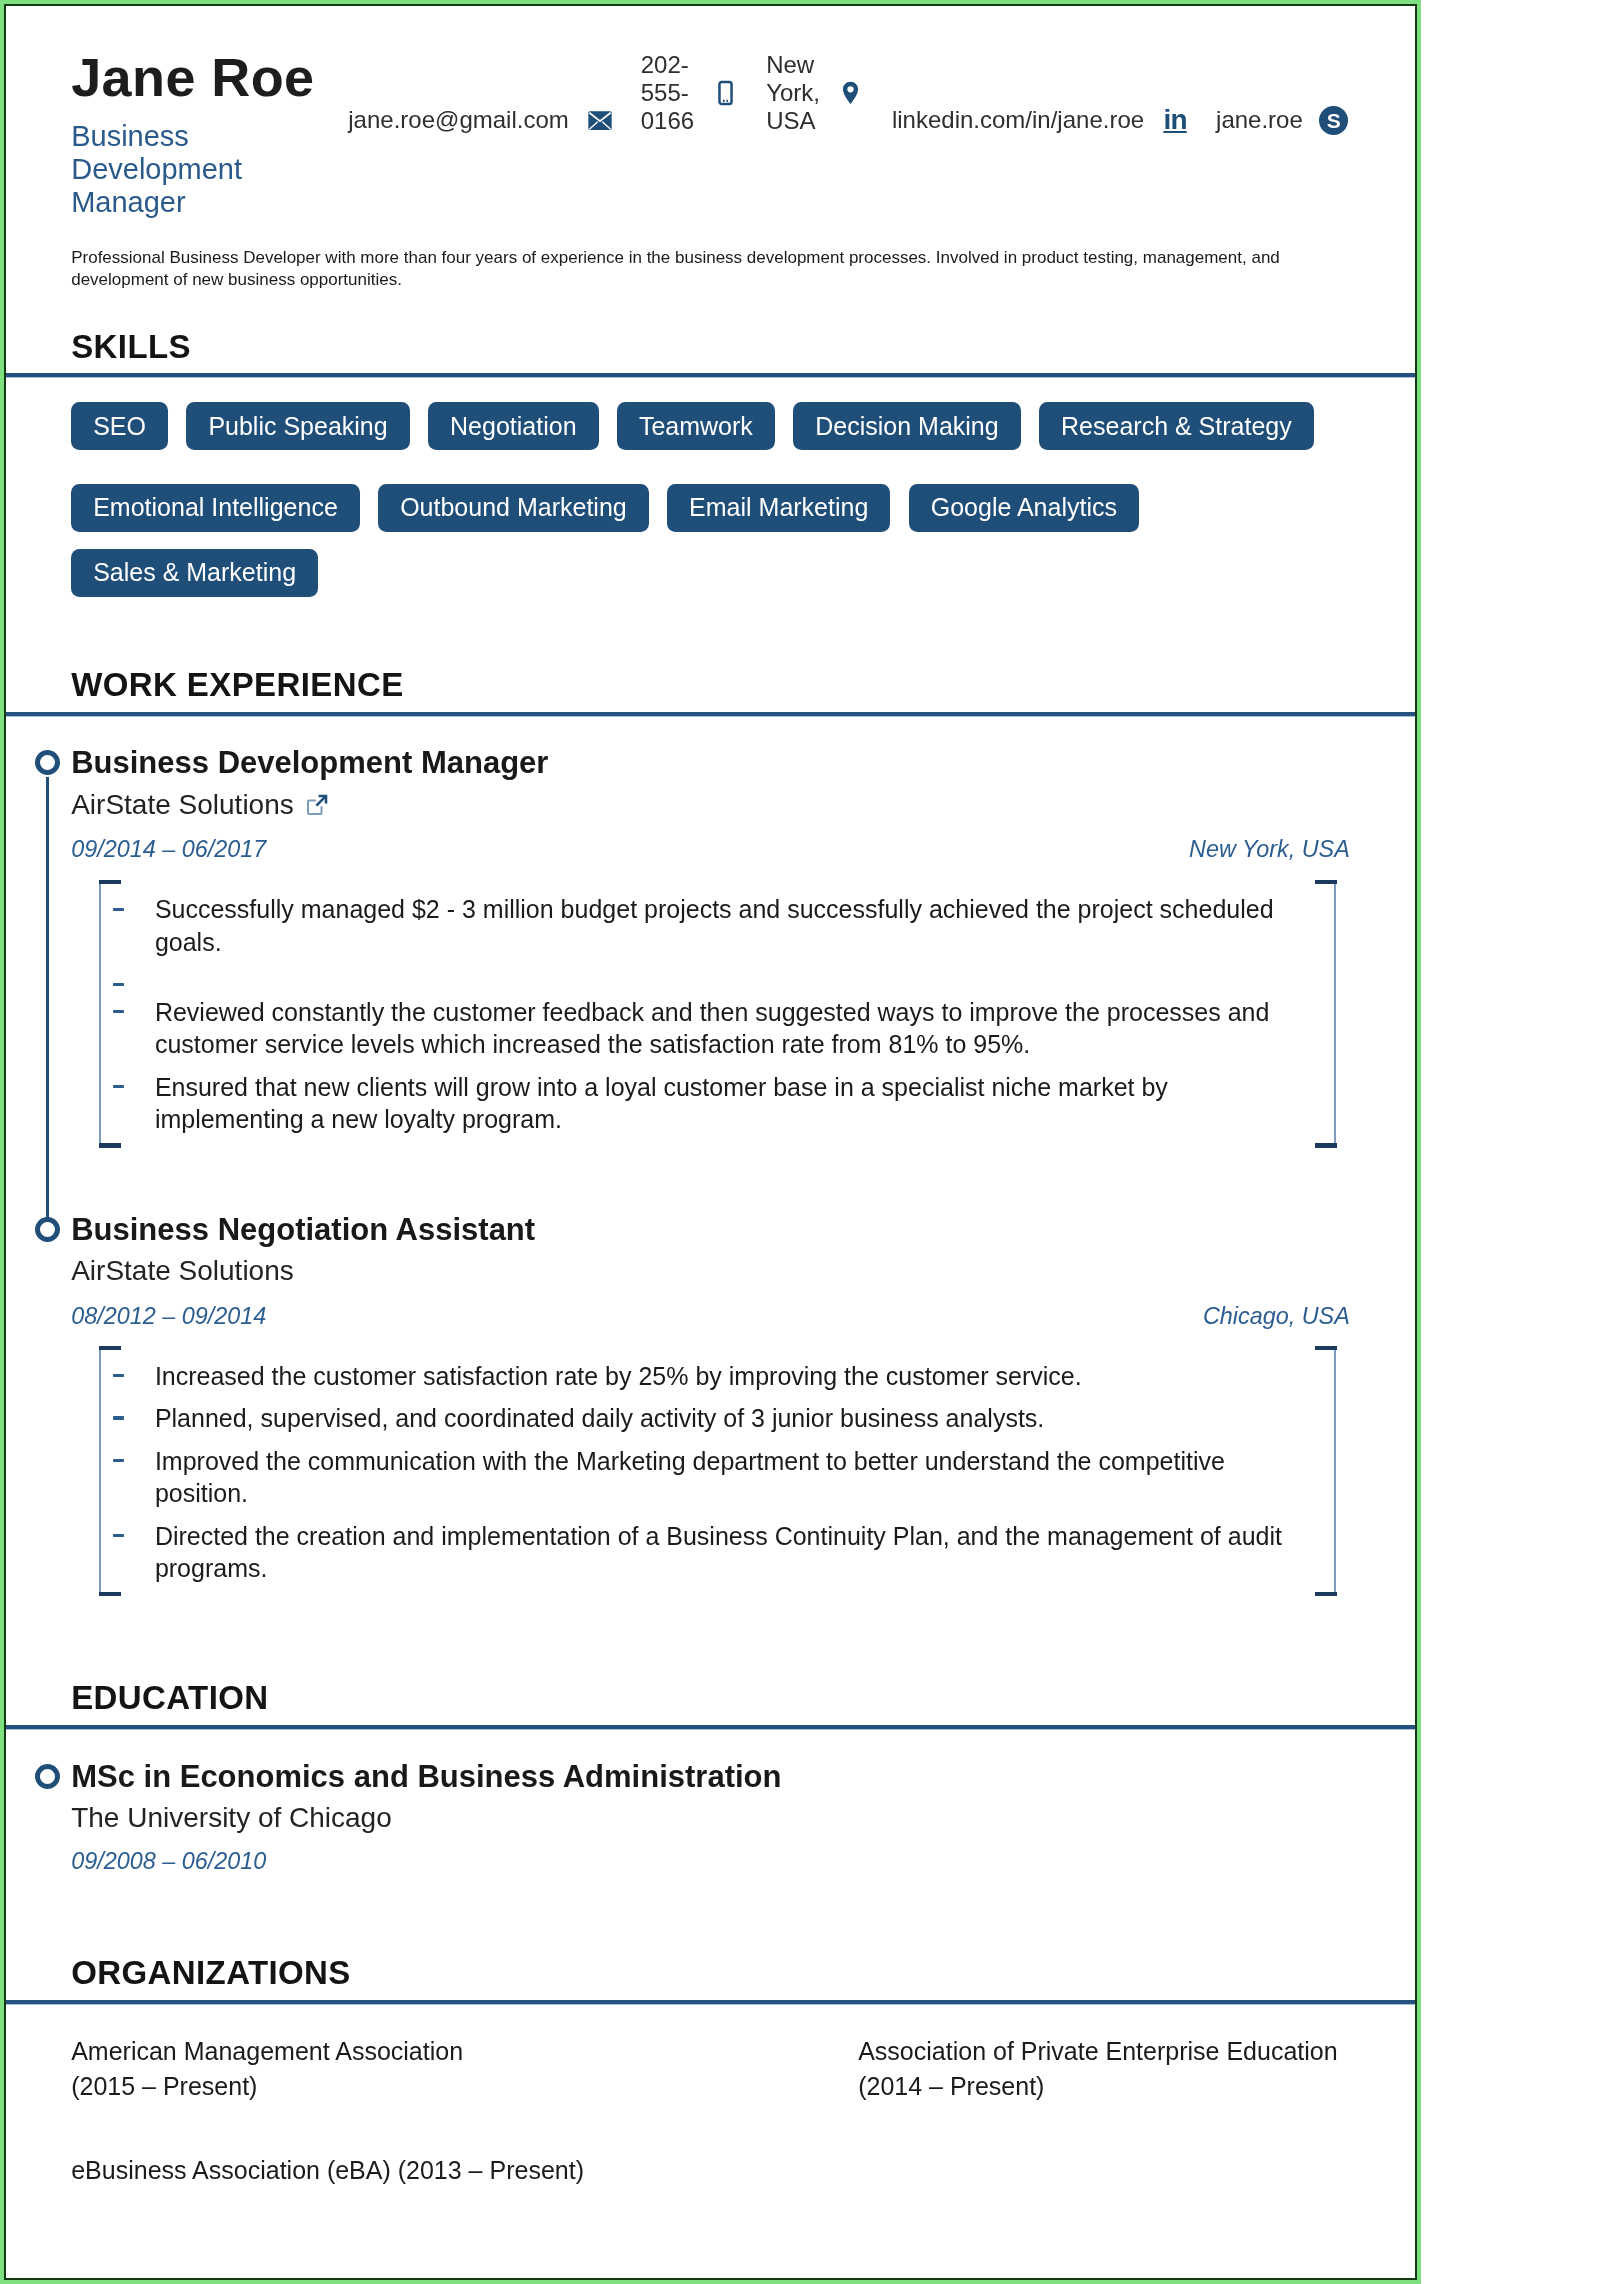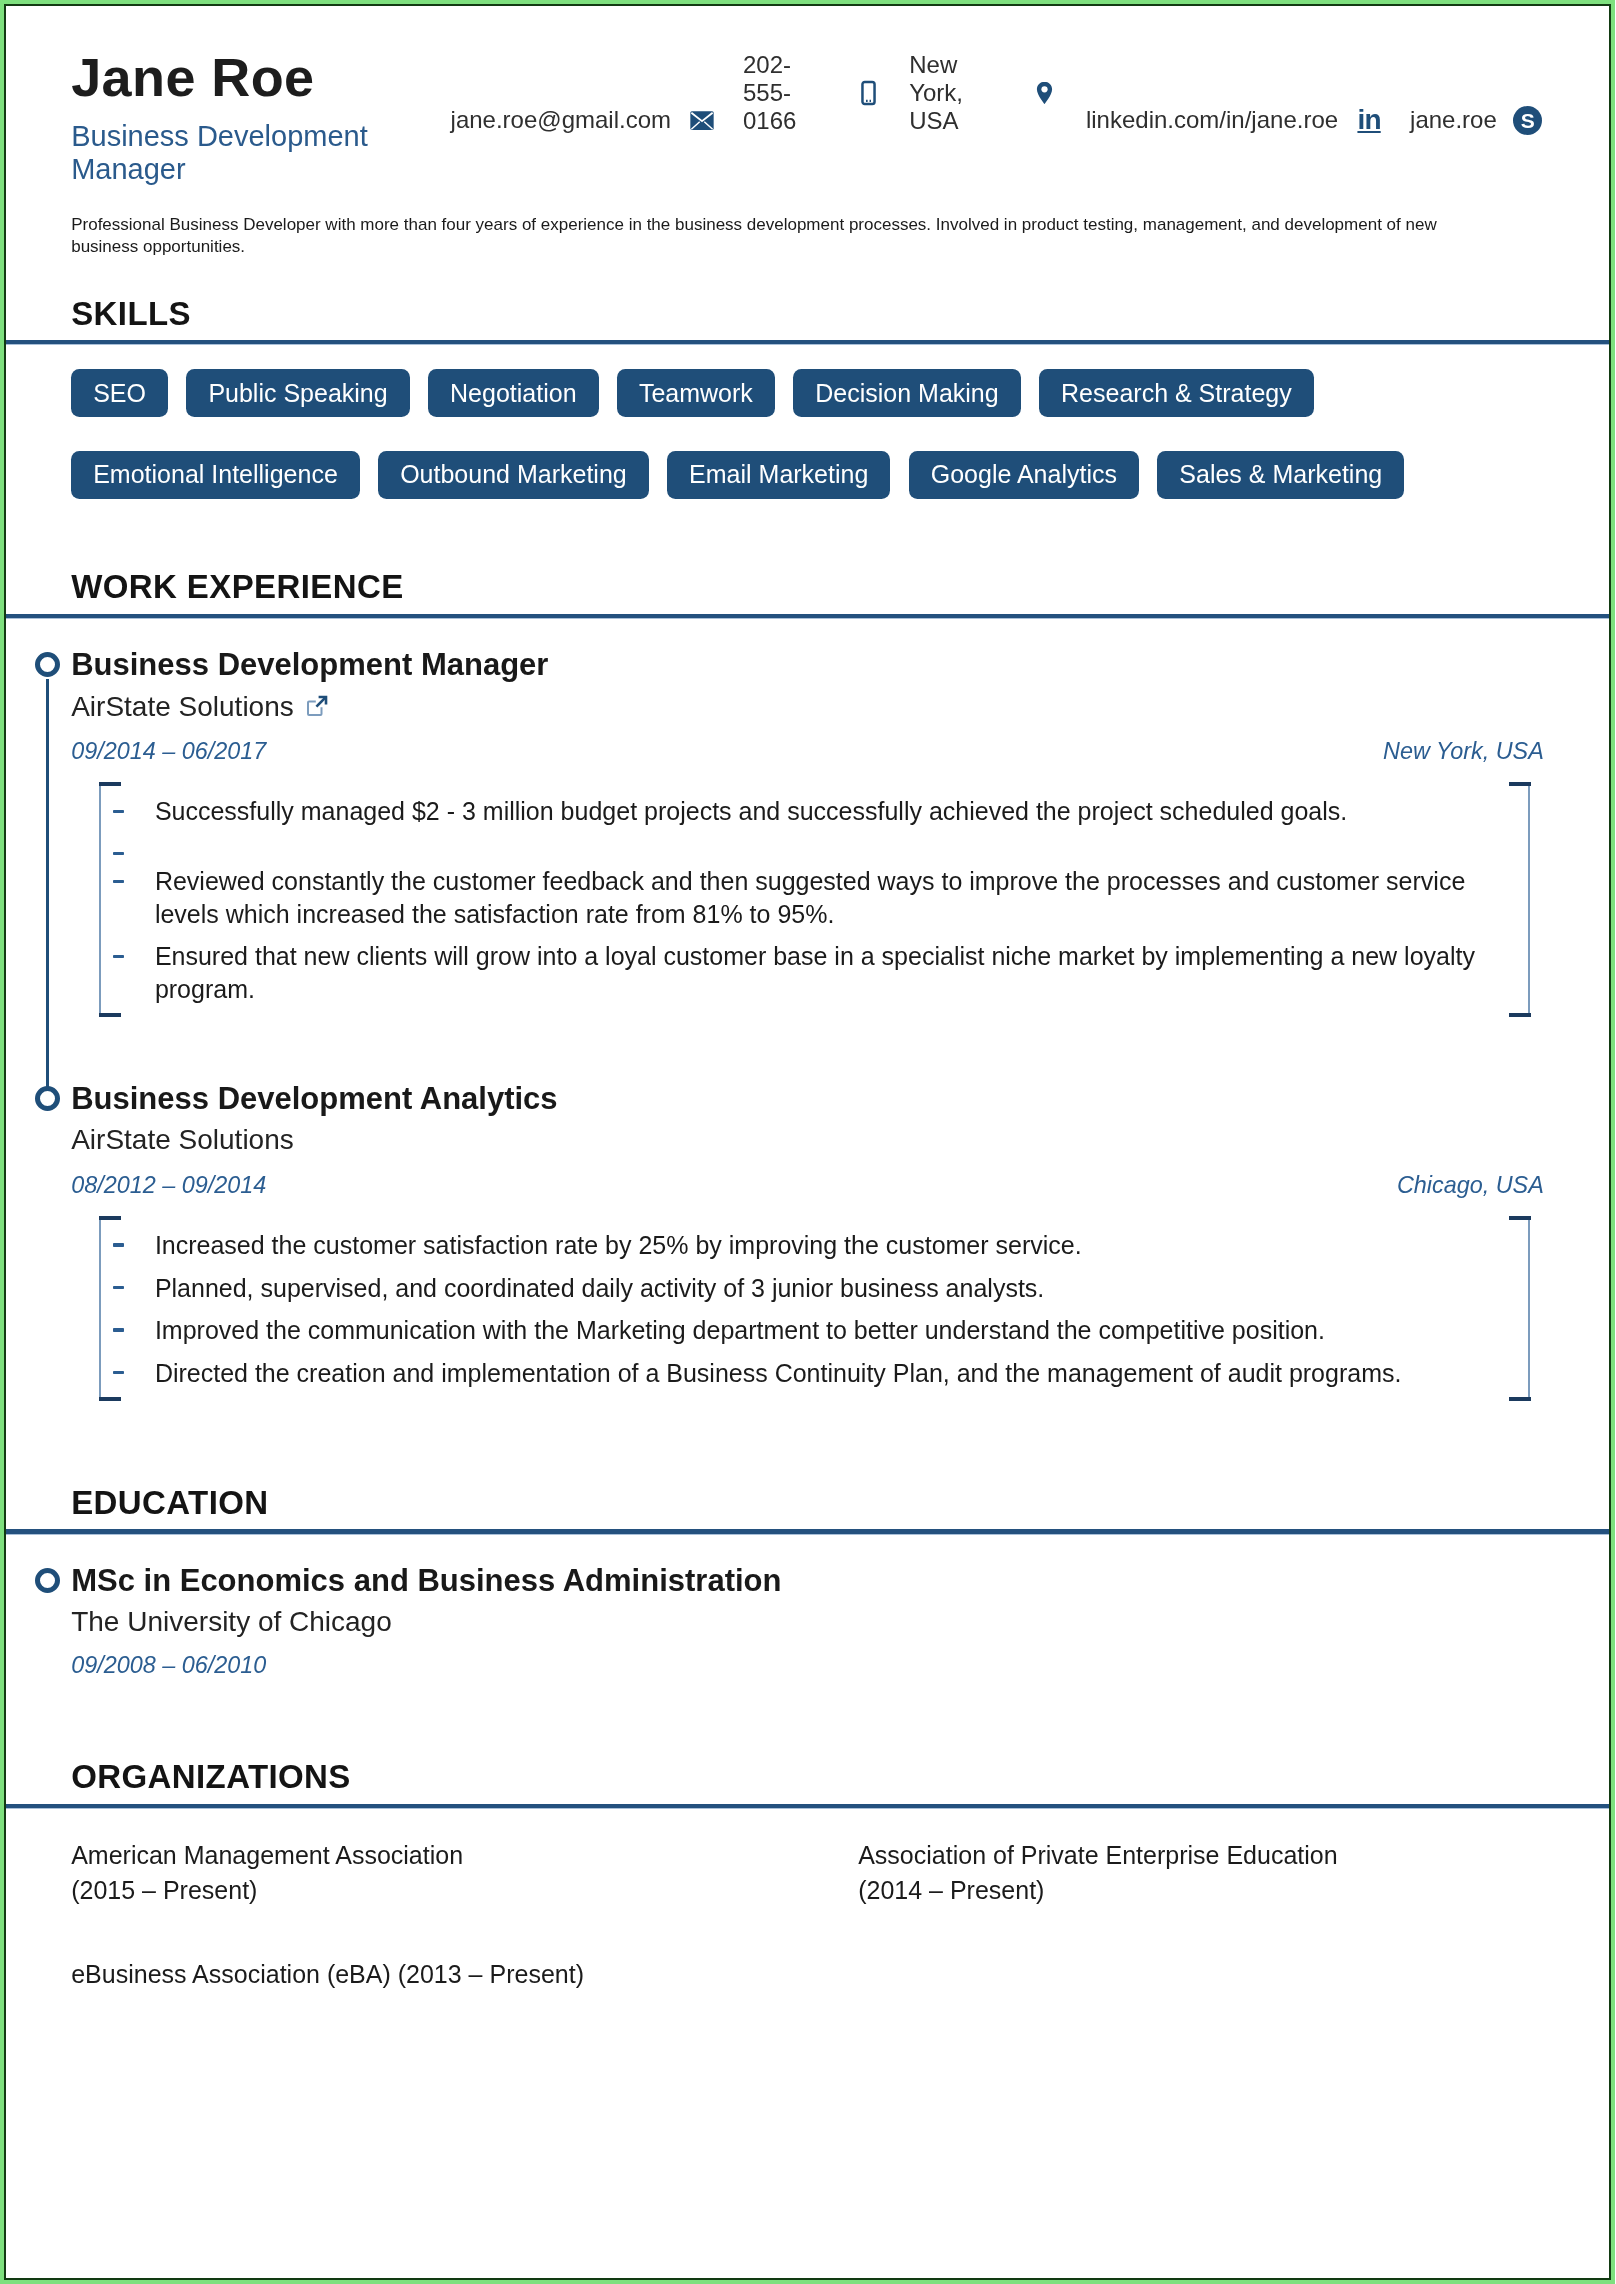--- a/index.html
+++ b/index.html
@@ -16,21 +16,21 @@
     --pill-bg:#1f4e79;
     --pill-text:#ffffff;
   }
   html,body{margin:0;padding:0;}
   body{
     width:1617px;height:2284px;
     font-family:"Liberation Sans","DejaVu Sans",sans-serif;
     background:#ffffff;
   }
   .page{
-    width:1615px;height:2284px;box-sizing:border-box;
+    width:1421px;height:2284px;box-sizing:border-box;
     background:var(--frame-green);
     padding:4.2px;
   }
   .frame{
     height:100%;box-sizing:border-box;
     border:2.5px solid var(--frame-dark);
     background:#ffffff;
     padding:42px 65px 0 65px;
     overflow:hidden;
     position:relative;
@@ -206,21 +206,21 @@
   </div>
             <div class="bullet">
     <span class="dash"></span>
     <p class="bullet-text">Ensured that new clients will grow into a loyal customer base in a specialist niche market by implementing a new loyalty program.</p>
   </div>
           </div>
       </div>
 
       <div class="entry">
         <span class="ring"></span>
-        <div class="job-title">Business Development Analytics</div>
+        <div class="job-title">Business Negotiation Assistant</div>
         <div class="company">
           <span>AirState Solutions</span>
         </div>
         <div class="meta">
           <span>08/2012 – 09/2014</span>
           <span>Chicago, USA</span>
         </div>
         <div class="bullets">
           <span class="serif tl"></span>
           <span class="serif bl"></span>

